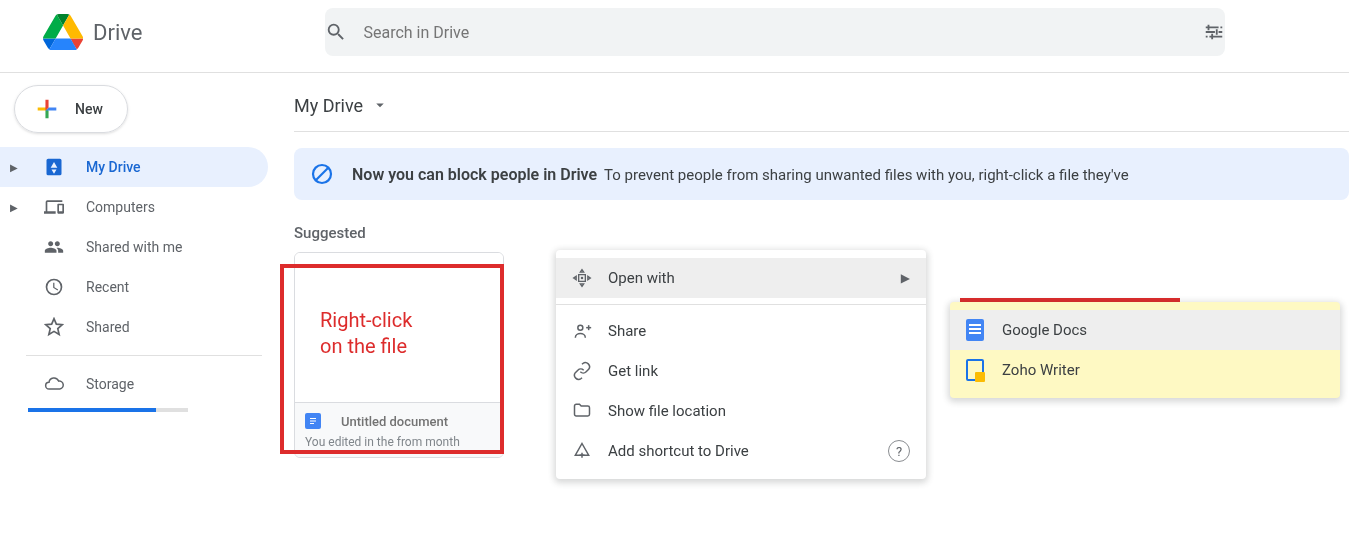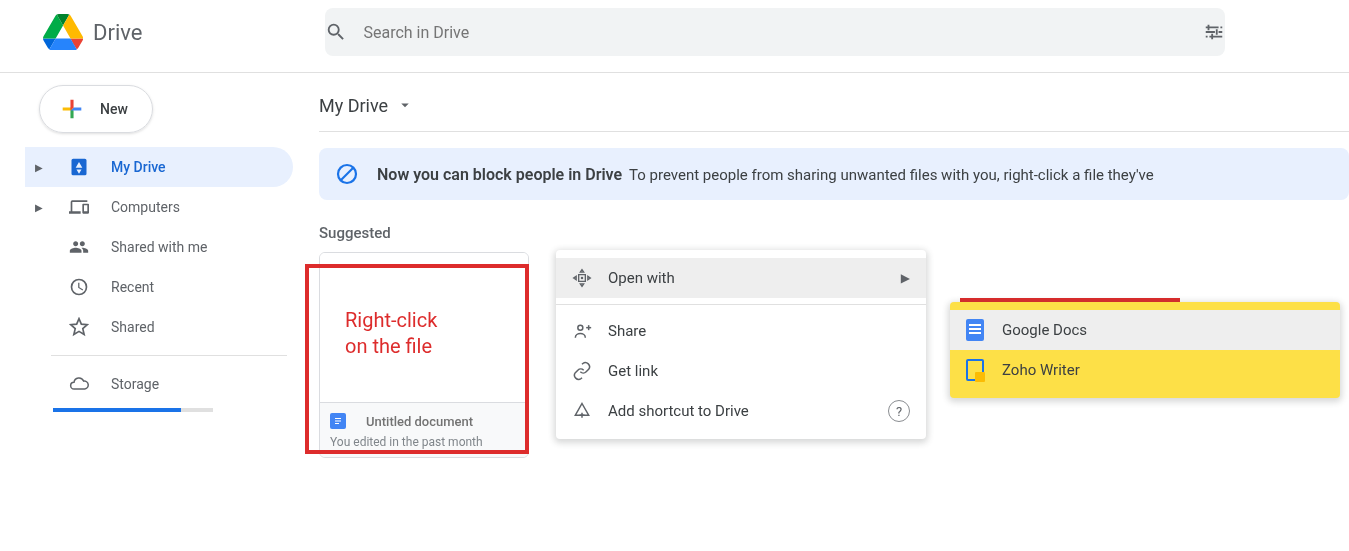--- a/index.html
+++ b/index.html
@@ -8,21 +8,21 @@
     
     .hdr { display:flex; align-items:center; height:64px; padding-left:16px; gap:8px;margin-left:25px; }
     .logo { width:44px; height:40px; display:flex; align-items:center; justify-content:center; }
     .prod { font-size:22px; color:#5f6368; }
     .search { margin-left:175px; flex:0 0 900px; height:48px; background:#f1f3f4; border-radius:8px; display:flex; align-items:center; padding:0 0; }
     .search .sicon { color:#5f6368; margin-right:16px; }
     .search input { flex:1; border:none; background:transparent; font-size:16px; color:#5f6368; outline:none; }
     .search .sopt { color:#5f6368; }
     .hr { height:1px; background:#e0e0e0; margin-top:8px; }
 
-    .body-area { display:flex;margin-left:25px; }
+    .body-area { display:flex; }
 
     
     .side { width:280px; flex:0 0 280px; padding-top:12px; }
     .newbtn { display:inline-flex; align-items:center; gap:14px; height:48px; padding:0 24px 0 18px; margin:0 0 14px 14px; border:1px solid #dadce0; border-radius:24px; box-shadow:0 1px 2px rgba(0,0,0,.08),0 1px 3px 1px rgba(0,0,0,.04); cursor:pointer; }
     .newbtn .plus { width:28px; height:28px; display:flex; align-items:center; justify-content:center; }
     .newbtn span.lbl { font-size:14px; font-weight:500; color:#3c4043; }
     .navitem { display:flex; align-items:center; height:40px; padding-left:10px; gap:20px; font-size:14px; color:#5f6368; border-radius:0 20px 20px 0; margin-right:12px; cursor:pointer; }
     .navitem .ar { width:12px; color:#5f6368; font-size:10px; }
     .navitem .ic { width:24px; display:flex; justify-content:center; align-items:center; color:#5f6368; }
     .navitem.active { background:#e8f0fe; color:#1967d2; font-weight:500; }
@@ -54,21 +54,21 @@
 
     
     .ctx { position:absolute; background:#fff; border-radius:4px; box-shadow:0 2px 6px 2px rgba(60,64,67,.2); padding:8px 0; min-width:370px; z-index:50; }
     .ctx .row { display:flex; align-items:center; height:40px; padding:0 16px; font-size:15px; color:#3c4043; cursor:pointer; position:relative; }
     .ctx .row.hover { background:#eeeeee; }
     .ctx .row .ci { width:36px; color:#5f6368; display:flex; align-items:center; }
     .ctx .row .arw { margin-left:auto; color:#5f6368; font-size:12px; }
     .ctx .row .help { margin-left:auto; color:#5f6368; width:22px; height:22px; border:1.6px solid #8a8d91; border-radius:50%; display:flex; align-items:center; justify-content:center; font-size:13px; }
     .ctx .sep { height:1px; background:#e0e0e0; margin:6px 0; }
 
-    .submenu { position:absolute; background:#fde047; border-radius:4px; box-shadow:0 2px 6px 2px rgba(60,64,67,.2); padding:8px 0; min-width:390px; z-index:60; }
+    .submenu { position:absolute; background:#fef9c3; border-radius:4px; box-shadow:0 2px 6px 2px rgba(60,64,67,.2); padding:8px 0; min-width:390px; z-index:60; }
     .submenu .row { display:flex; align-items:center; height:40px; padding:0 16px; font-size:15px; color:#3c4043; cursor:pointer; }
     .submenu .row.hover { background:#eeeeee; }
     .submenu .row .appic { width:36px; display:flex; align-items:center; }
     .appic .docs { width:18px; height:22px; background:#4285f4; border-radius:2px; position:relative; }
     .appic .docs::before { content:''; position:absolute; left:3px; top:5px; right:3px; height:2px; background:#fff; box-shadow:0 4px 0 #fff,0 8px 0 #fff; }
     .appic .zoho { width:18px; height:22px; border:2px solid #1a73e8; border-radius:2px; position:relative; }
     .appic .zoho::after { content:''; position:absolute; right:-3px; bottom:-3px; width:10px; height:10px; background:#fbbc04; border-radius:1px; }
 
     svg { display:block; }
   </style>
@@ -207,21 +207,21 @@
             <span class="dic">
                 <svg width="10" height="12" viewBox="0 0 10 12">
                   <rect width="10" height="12" fill="#4285f4"></rect>
                   <rect x="2" y="3" width="6" height="1" fill="#fff"></rect>
                   <rect x="2" y="5.5" width="6" height="1" fill="#fff"></rect>
                   <rect x="2" y="8" width="4" height="1" fill="#fff"></rect>
                 </svg>
               </span>
             <span>Untitled document</span>
           </div>
-          <div class="csub">You edited in the past month</div>
+          <div class="csub">You edited in the from month</div>
         </div>
       </div>
     </div>
 
     <div class="anno-box" style="left:0;top:191px;width:224px;height:190px;"></div>
     <div class="anno-text" style="left:40px;top:234px;">
       <span>Right-click</span><br><span>on the file</span>
     </div>
   </div>
 </div>
@@ -254,20 +254,28 @@
         <svg width="20" height="20" viewBox="0 0 24 24" fill="none" stroke="#5f6368" stroke-width="1.8">
           <path d="M10 13a5 5 0 007 0l3-3a5 5 0 00-7-7l-1 1"></path>
           <path d="M14 11a5 5 0 00-7 0l-3 3a5 5 0 007 7l1-1"></path>
         </svg>
       </span>
     <span>Get link</span>
   </div>
   <div class="row">
     <span class="ci">
         <svg width="20" height="20" viewBox="0 0 24 24" fill="none" stroke="#5f6368" stroke-width="1.8">
+          <path d="M3 6a2 2 0 012-2h4l2 2h8a2 2 0 012 2v8a2 2 0 01-2 2H5a2 2 0 01-2-2V6z"></path>
+        </svg>
+      </span>
+    <span>Show file location</span>
+  </div>
+  <div class="row">
+    <span class="ci">
+        <svg width="20" height="20" viewBox="0 0 24 24" fill="none" stroke="#5f6368" stroke-width="1.8">
           <path d="M12 3l8 14H4l8-14z"></path>
           <line x1="12" y1="14" x2="12" y2="20"></line>
           <line x1="9" y1="17" x2="15" y2="17"></line>
         </svg>
       </span>
     <span>Add shortcut to Drive</span>
     <span class="help">?</span>
   </div>
 </div>
 

